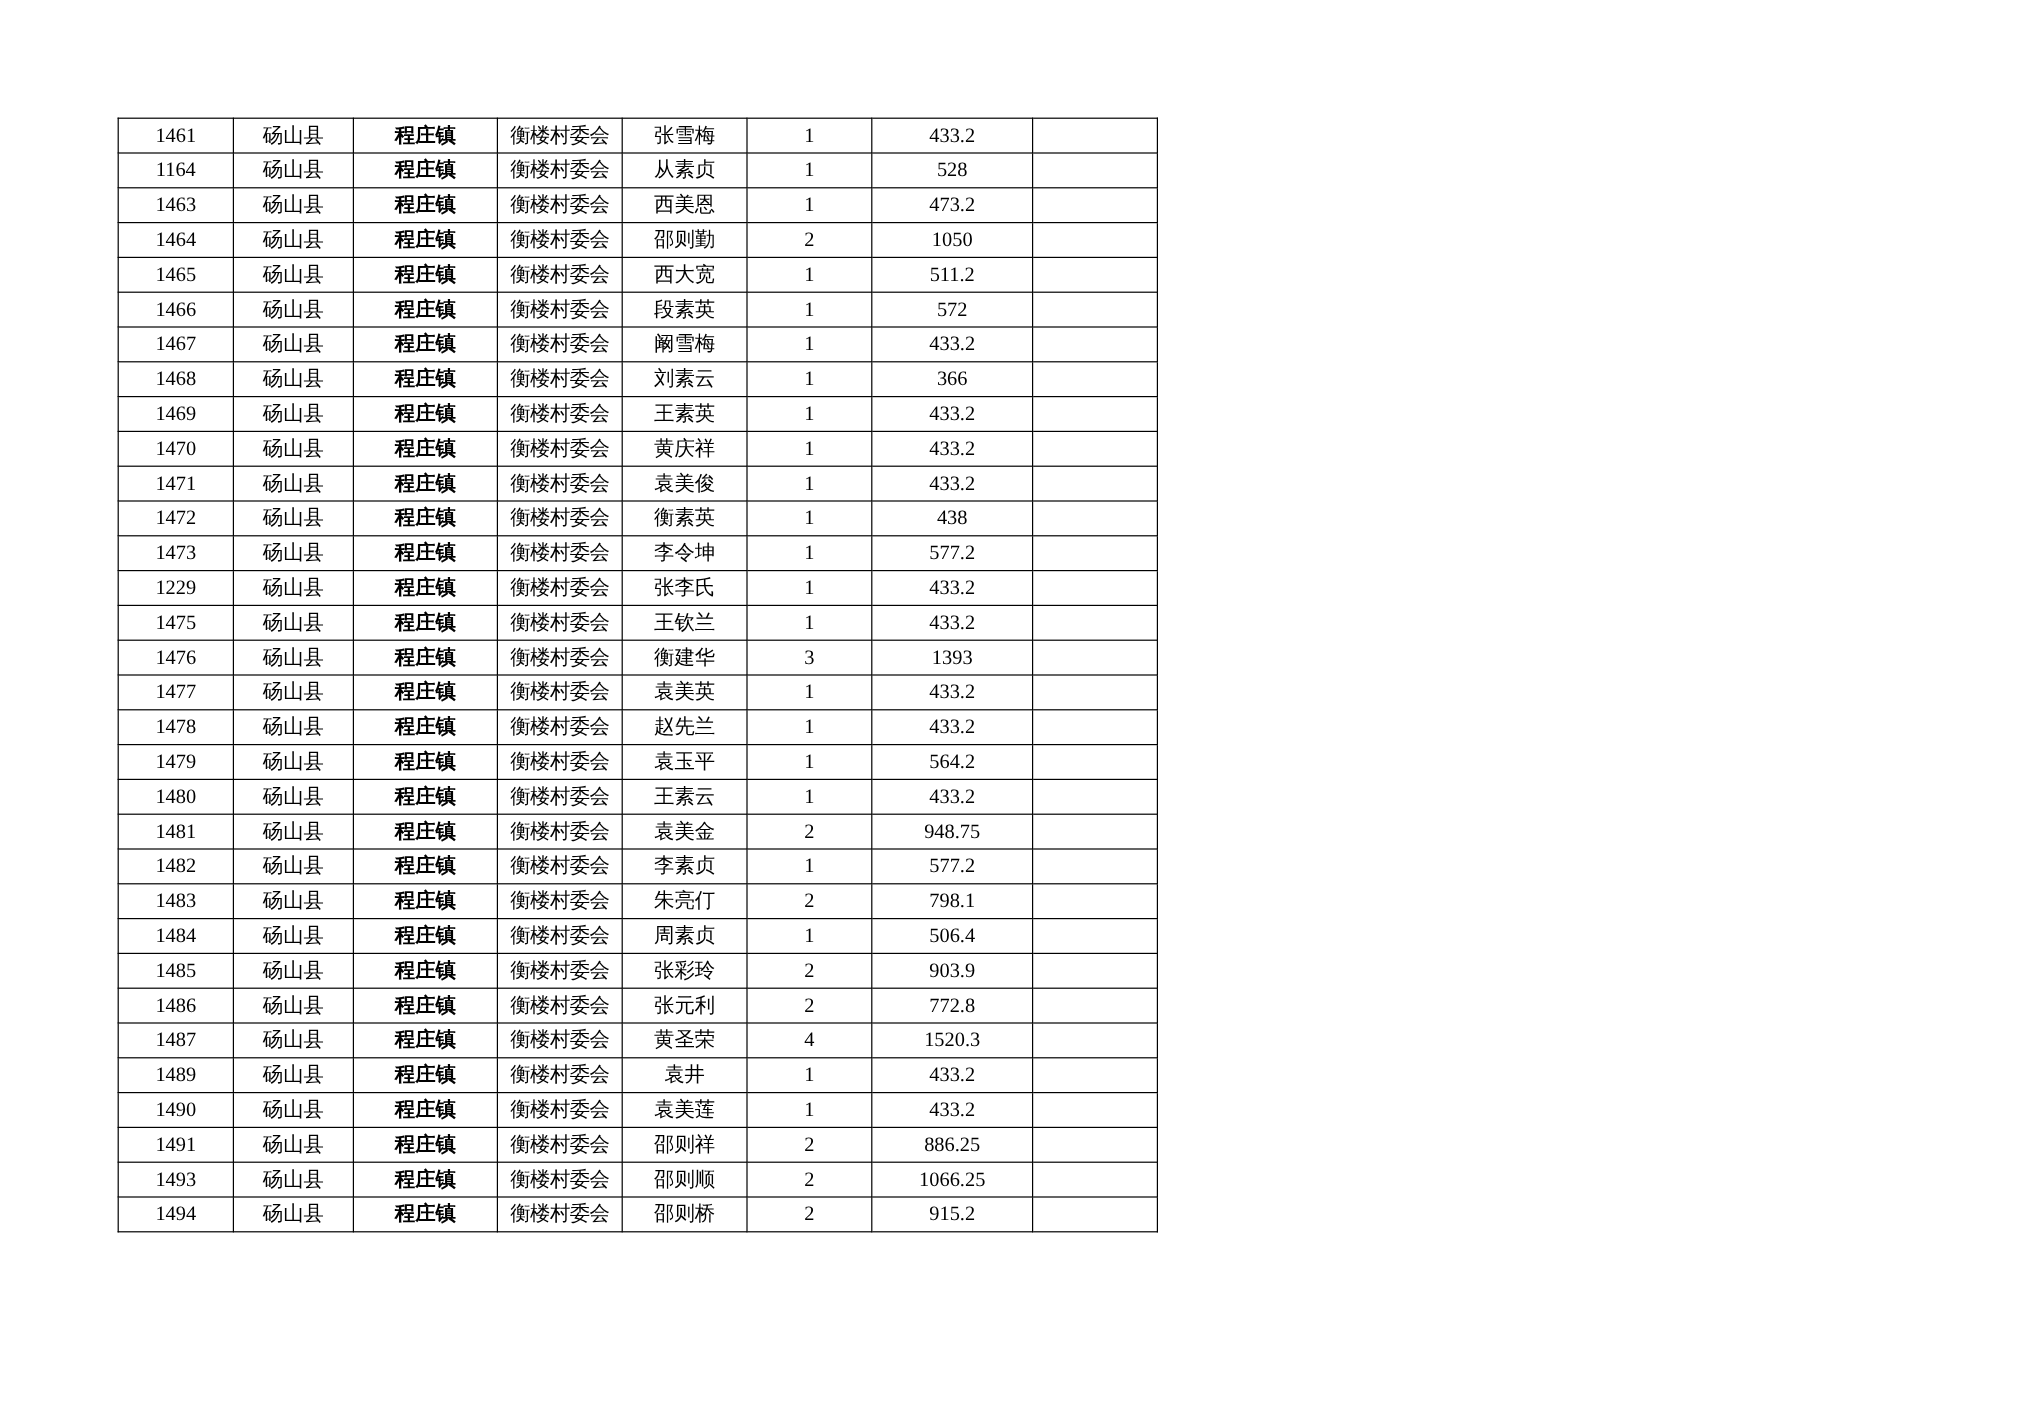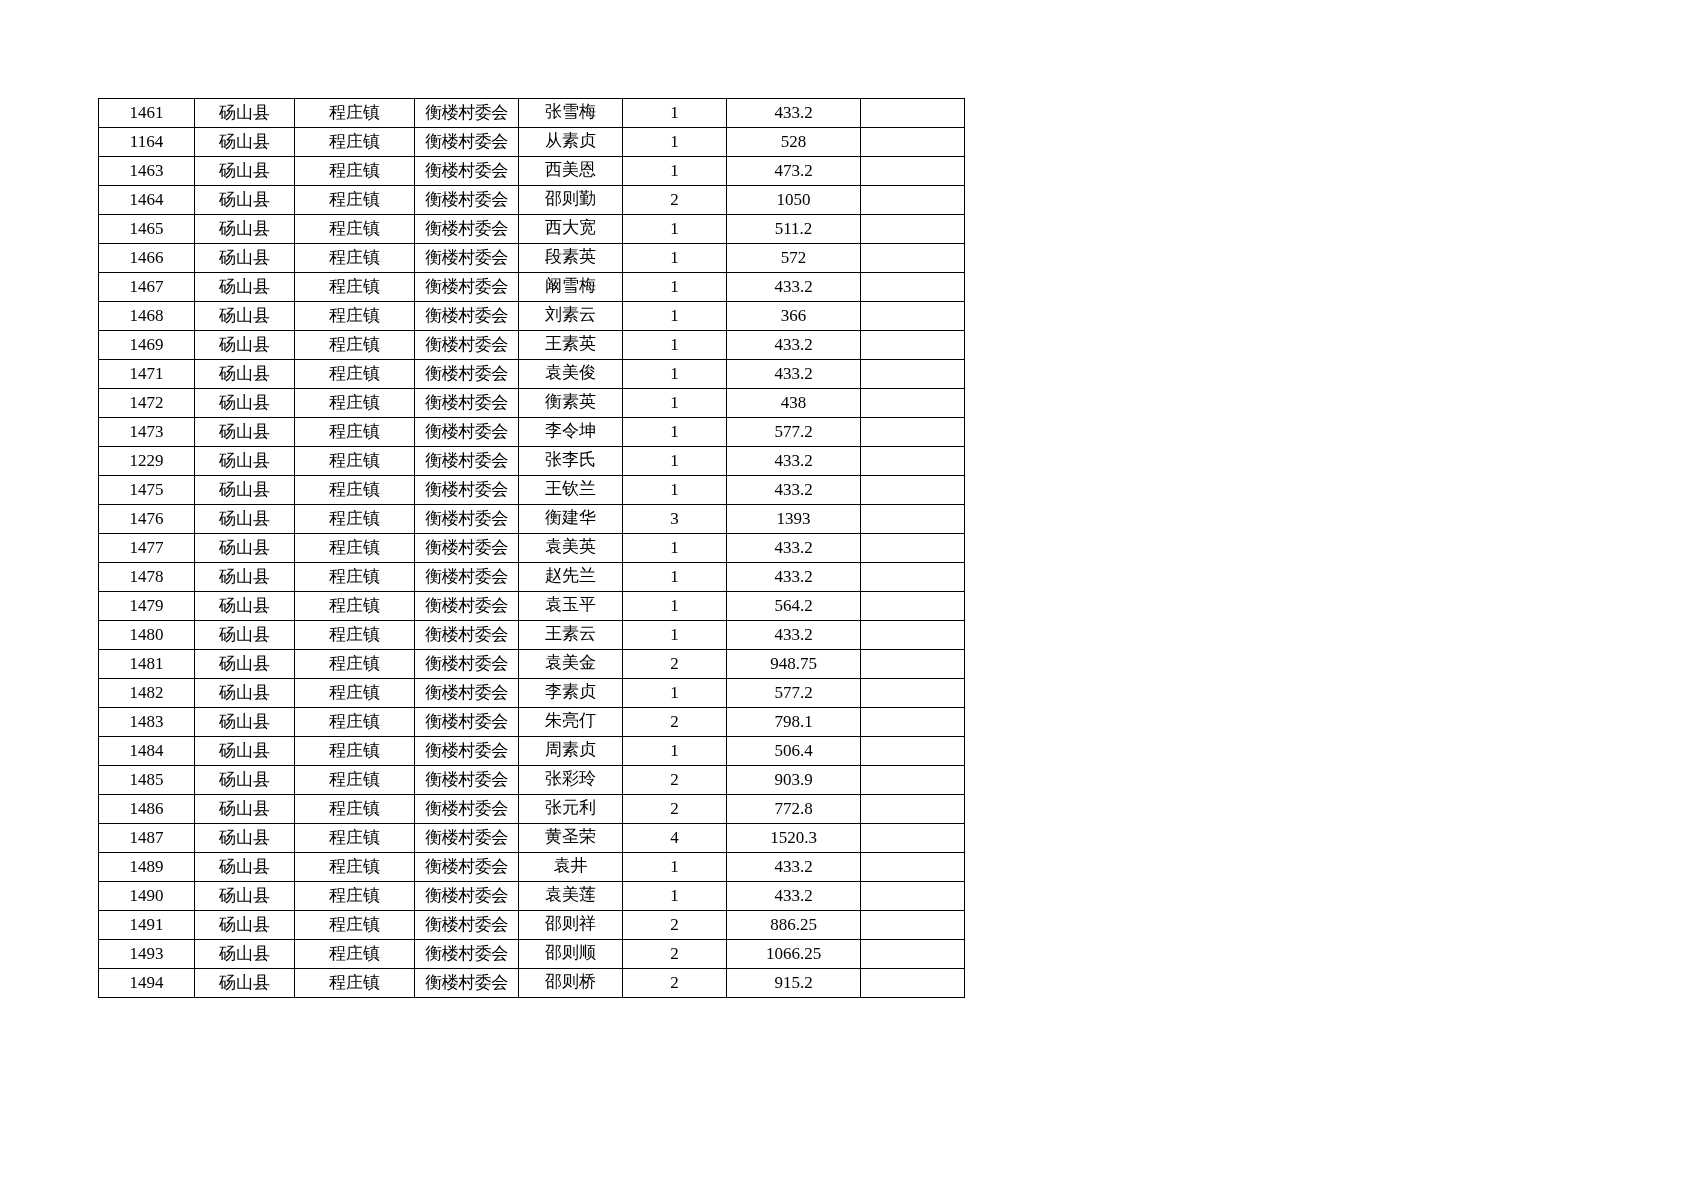--- a/index.html
+++ b/index.html
@@ -45,23 +45,23 @@
   col.c-county { width: 100px; }
   col.c-town   { width: 120px; }
   col.c-village{ width: 104px; }
   col.c-name   { width: 104px; }
   col.c-count  { width: 104px; }
   col.c-amount { width: 134px; }
   col.c-blank  { width: 104px; }
 
   td.cell-index   { font-family: "Liberation Serif", serif; }
   td.cell-county  { font-family: "Liberation Serif", "DejaVu Serif", serif; }
-  td.cell-town    { font-family: "Liberation Serif", "DejaVu Serif", serif; }
+  td.cell-town    { font-family: "Liberation Serif", "DejaVu Serif", serif; font-weight: bold; }
   td.cell-village { font-family: "Liberation Serif", "DejaVu Serif", serif; letter-spacing: -0.5px; }
-  td.cell-name    { font-family: Liberation Mono, monospace; }
+  td.cell-name    { font-family: Liberation Serif, serif; }
   td.cell-count   { font-family: "Liberation Serif", serif; }
   td.cell-amount  { font-family: "Liberation Serif", serif; }
   td.cell-blank   { }
 </style>
 </head>
 <body>
 
 <div class="page">
   <div class="table-wrap">
     <table class="data-table">
@@ -160,20 +160,30 @@
             <td class="cell-index">1469</td>
             <td class="cell-county">砀山县</td>
             <td class="cell-town">程庄镇</td>
             <td class="cell-village">衡楼村委会</td>
             <td class="cell-name">王素英</td>
             <td class="cell-count">1</td>
             <td class="cell-amount">433.2</td>
             <td class="cell-blank"></td>
           </tr>
           <tr>
+            <td class="cell-index">1470</td>
+            <td class="cell-county">砀山县</td>
+            <td class="cell-town">程庄镇</td>
+            <td class="cell-village">衡楼村委会</td>
+            <td class="cell-name">黄庆祥</td>
+            <td class="cell-count">1</td>
+            <td class="cell-amount">433.2</td>
+            <td class="cell-blank"></td>
+          </tr>
+          <tr>
             <td class="cell-index">1471</td>
             <td class="cell-county">砀山县</td>
             <td class="cell-town">程庄镇</td>
             <td class="cell-village">衡楼村委会</td>
             <td class="cell-name">袁美俊</td>
             <td class="cell-count">1</td>
             <td class="cell-amount">433.2</td>
             <td class="cell-blank"></td>
           </tr>
           <tr>

